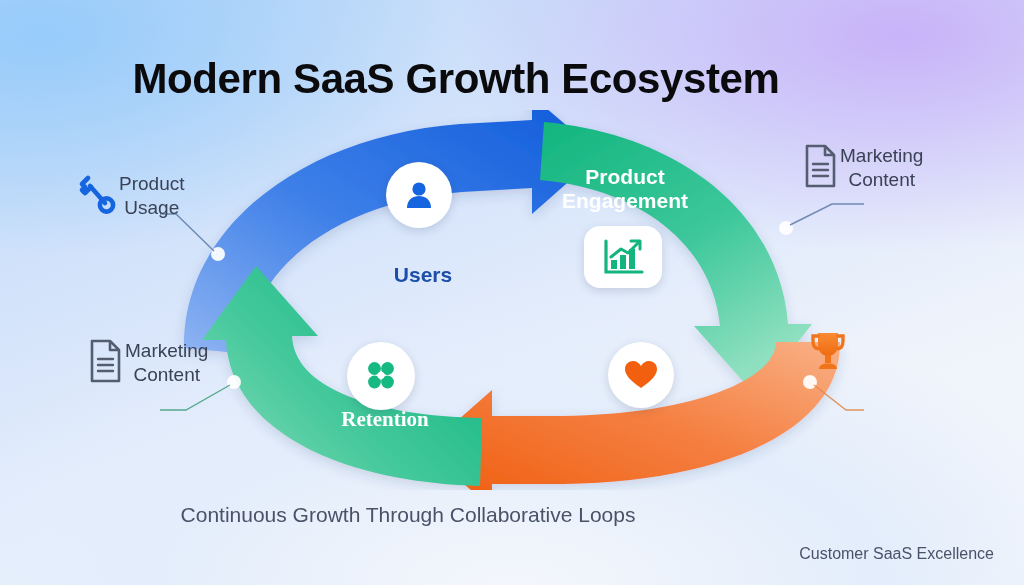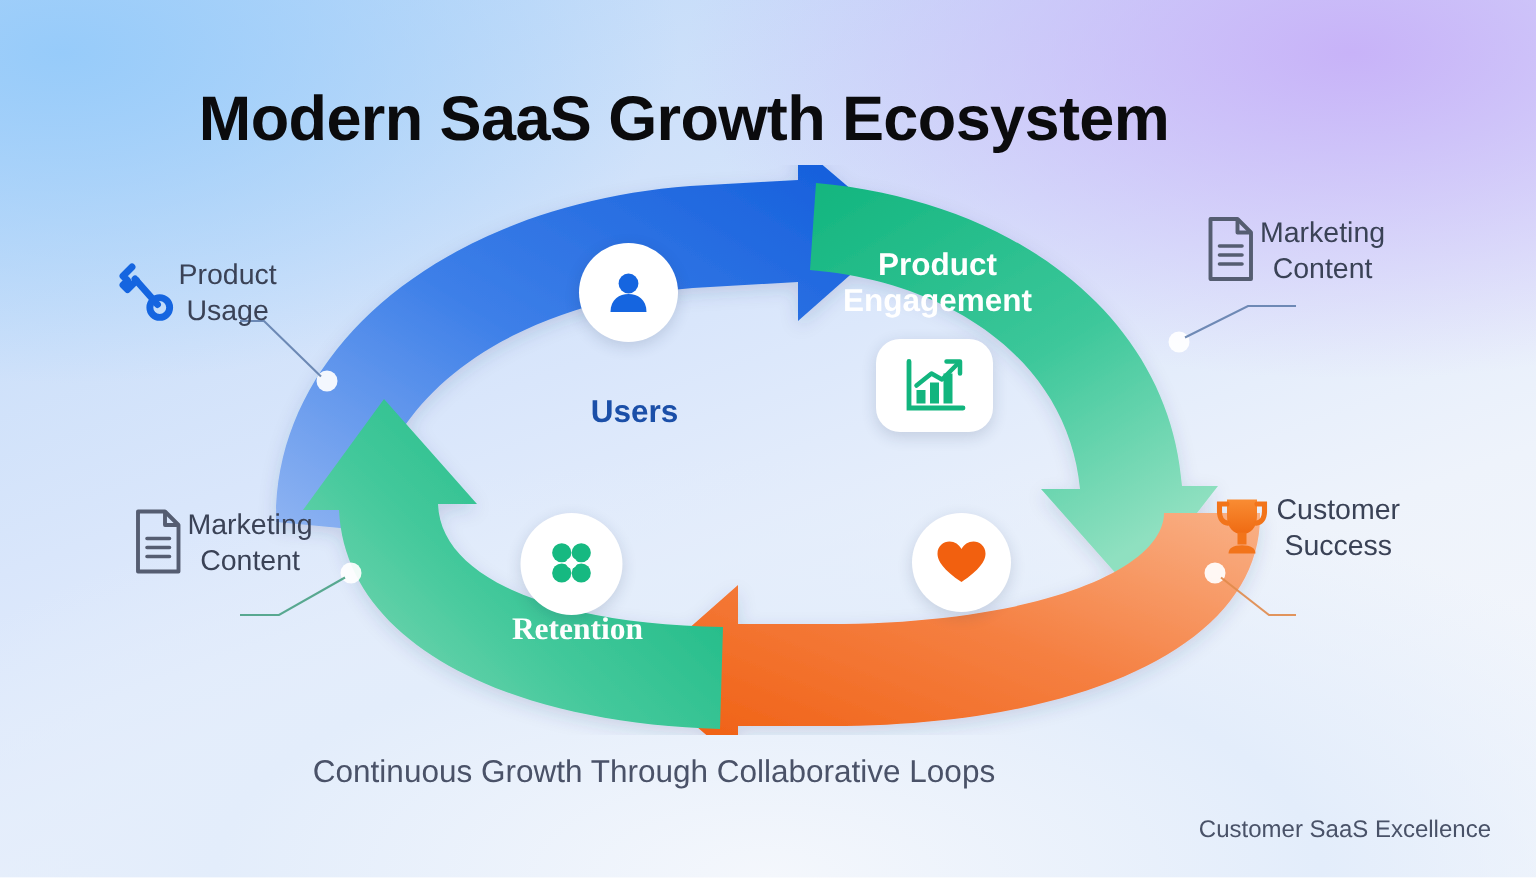--- a/index.html
+++ b/index.html
@@ -112,21 +112,20 @@
   
   .caption {
     position: absolute;
     left: 0;
     top: 503px;
     width: 816px;
     text-align: center;
     font-size: 21px;
     color: #4a5268;
     white-space: nowrap;
-    padding-left: 28px;
   }
   .footer-note {
     position: absolute;
     right: 30px;
     top: 545px;
     font-size: 16px;
     color: #495268;
     white-space: nowrap;
   }
 </style>
@@ -304,20 +303,18 @@
             <stop offset="100%" stop-color="#ef6a12"></stop>
           </linearGradient>
         </defs>
         <path d="M13 6 H33 V17 C33 25 28.5 29 23 29 C17.5 29 13 25 13 17 Z" fill="url(#gTrophy)"></path>
         <path d="M13 9 H8 V14 C8 19 10.5 21.5 13.6 21.8" fill="none" stroke="#f2741a" stroke-width="3.4" stroke-linecap="round"></path>
         <path d="M33 9 H38 V14 C38 19 35.5 21.5 32.4 21.8" fill="none" stroke="#f2741a" stroke-width="3.4" stroke-linecap="round"></path>
         <rect x="20" y="28" width="6" height="8" fill="#f2741a"></rect>
         <path d="M14 42 C14 38.5 17 36.5 23 36.5 C29 36.5 32 38.5 32 42 Z" fill="#f2741a"></path>
       </svg>
     </span>
-    <span class="txt">Customer
-Success</span>
   </div>
 
   <div class="caption">Continuous Growth Through Collaborative Loops</div>
   <div class="footer-note">Customer SaaS Excellence</div>
 
 </div>
 
 </body></html>

